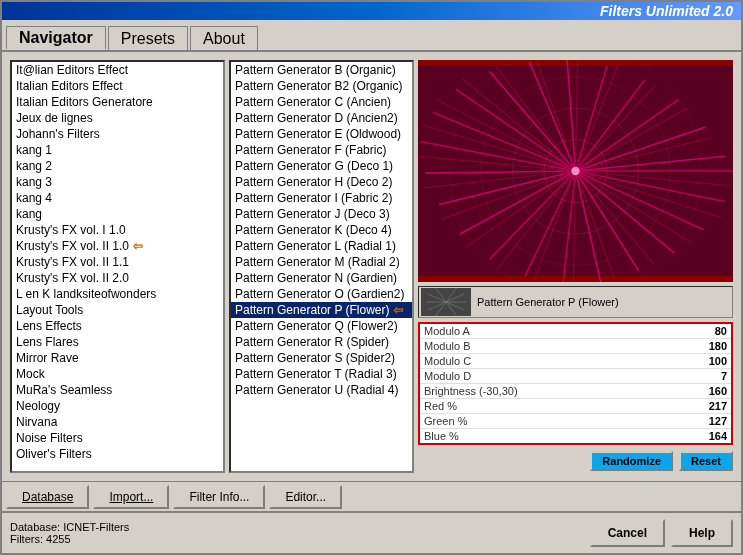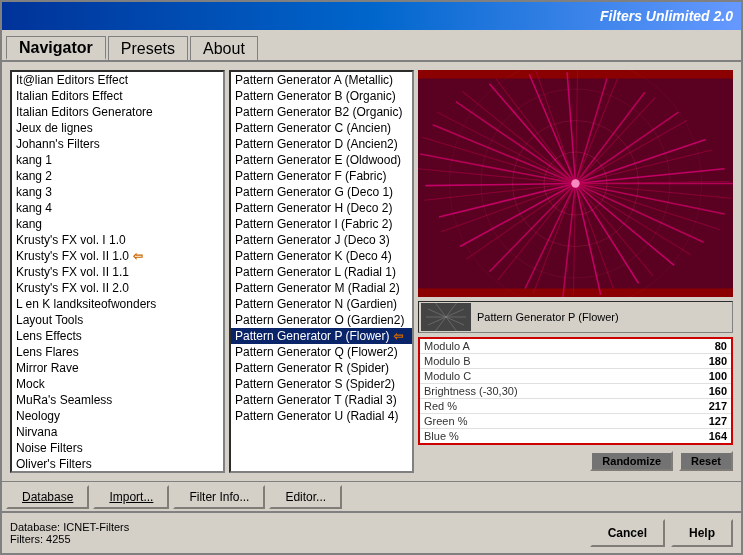--- a/index.html
+++ b/index.html
@@ -23,21 +23,21 @@
 
     
     .title-bar {
       background: linear-gradient(to right, #003399, #0066cc, #6699ff);
       color: white;
       padding: 7px 8px;
       font-size: 14px;
       font-weight: bold;
       font-style: italic;
       text-align: right;
-      height: 28px;
+      height: 18px;
       display: flex;
       align-items: center;
       justify-content: flex-end;
     }
 
     
     .tab-bar {
       display: flex;
       align-items: flex-end;
       background: #d4d0c8;
@@ -293,21 +293,21 @@
       justify-content: flex-end;
       gap: 6px;
       padding: 2px 0;
     }
 
     .rand-btn {
       padding: 2px 10px;
       font-size: 11px;
       font-weight: bold;
       border: 2px outset #d4d0c8;
-      background: #737373;
+      background: #0ea5e9;
       cursor: pointer;
       text-align: center;
     }
   </style>
 </head>
 <body>
 
 <div class="window">
 
   <div class="title-bar">
@@ -353,21 +353,20 @@
         <li><span>MuRa's Seamless</span></li>
         <li><span>Neology</span></li>
         <li><span>Nirvana</span></li>
         <li><span>Noise Filters</span></li>
         <li><span>Oliver's Filters</span></li>
       </ul>
     </div>
 
     <div class="middle-panel">
       <ul class="middle-panel-list">
-        <li><span>Pattern Generator A (Metallic)</span></li>
         <li><span>Pattern Generator B (Organic)</span></li>
         <li><span>Pattern Generator B2 (Organic)</span></li>
         <li><span>Pattern Generator C (Ancien)</span></li>
         <li><span>Pattern Generator D (Ancien2)</span></li>
         <li><span>Pattern Generator E (Oldwood)</span></li>
         <li><span>Pattern Generator F (Fabric)</span></li>
         <li><span>Pattern Generator G (Deco 1)</span></li>
         <li><span>Pattern Generator H (Deco 2)</span></li>
         <li><span>Pattern Generator I (Fabric 2)</span></li>
         <li><span>Pattern Generator J (Deco 3)</span></li>
@@ -479,20 +478,24 @@
         </div>
         <div class="param-row">
           <span class="param-name">Modulo B</span>
           <span class="param-value">180</span>
         </div>
         <div class="param-row">
           <span class="param-name">Modulo C</span>
           <span class="param-value">100</span>
         </div>
         <div class="param-row">
+          <span class="param-name">Modulo D</span>
+          <span class="param-value">7</span>
+        </div>
+        <div class="param-row">
           <span class="param-name">Brightness (-30,30)</span>
           <span class="param-value">160</span>
         </div>
         <div class="param-row">
           <span class="param-name">Red %</span>
           <span class="param-value">217</span>
         </div>
         <div class="param-row">
           <span class="param-name">Green %</span>
           <span class="param-value">127</span>

